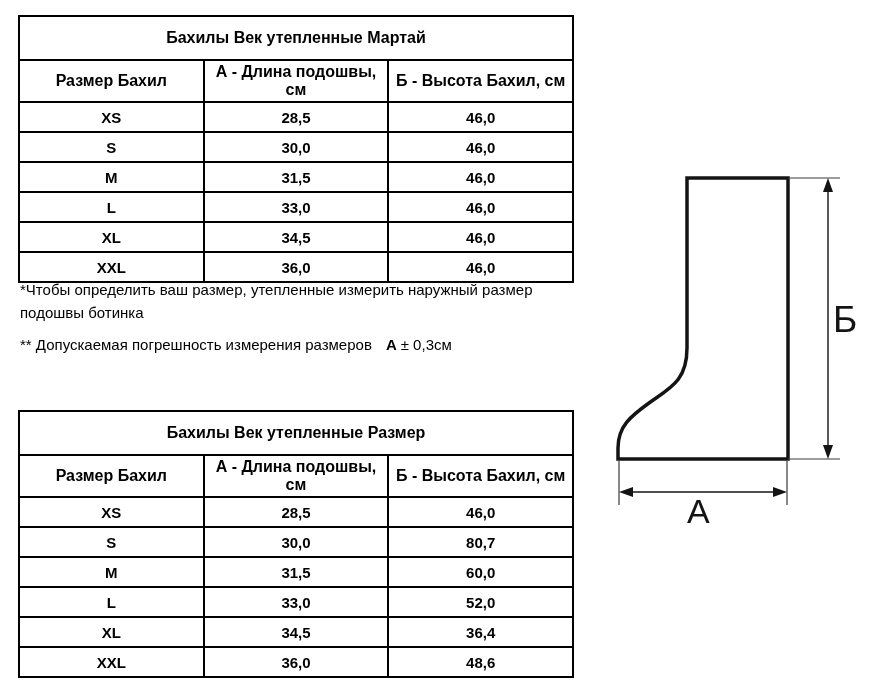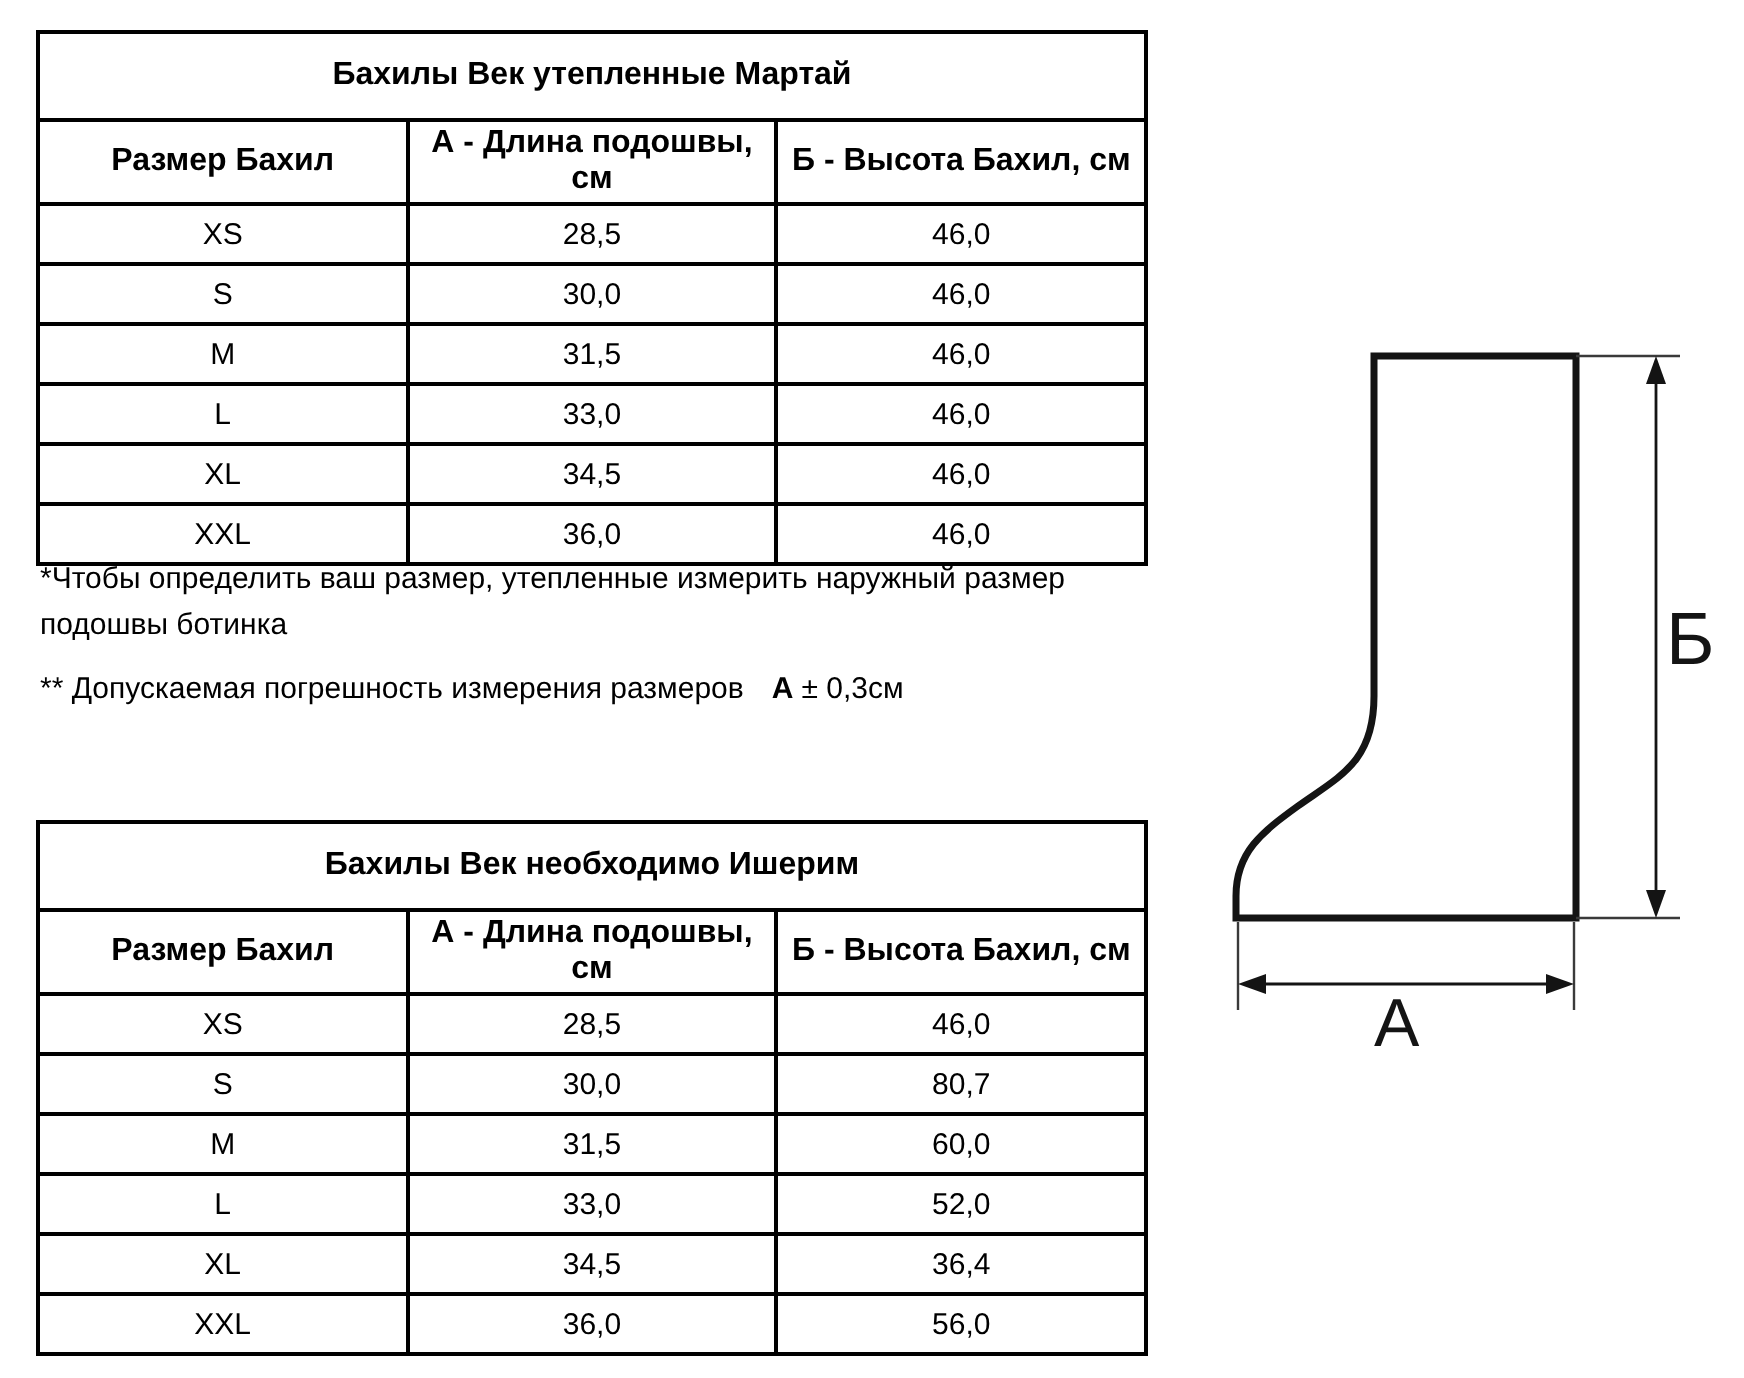--- a/index.html
+++ b/index.html
@@ -14,21 +14,21 @@
   .size-table {
     position:absolute;
     left:18px;
     width:556px;
     border-collapse:collapse;
     table-layout:fixed;
   }
   .size-table td { border:2px solid #000; text-align:center; vertical-align:middle; }
   .size-table .title-cell   { height:40px; font-size:16px; font-weight:bold; }
   .size-table .header-cell  { height:38px; font-size:16px; font-weight:bold; }
-  .size-table .data-cell    { height:26px; font-size:15px; font-weight:normal; }
+  .size-table .data-cell    { height:26px; font-size:15px; font-weight:bold; }
   .col-size   { width:145px; }
   .col-length { width:207px; }
   .col-height { width:204px; }
 
   #table-martay  { top:15px;padding-left:12px; }
   #table-isherim { top:410px; }
 
   .notes {
     position:absolute;
     left:20px; top:278px;
@@ -92,21 +92,21 @@
 </table>
 
 <div class="notes">
   <p class="note-measure">*Чтобы определить ваш размер, утепленные измерить наружный размер подошвы ботинка</p>
   <p class="note-tolerance"><span>** Допускаемая погрешность измерения размеров</span><span class="dim-letter">А</span><span class="dim-value">± 0,3см</span></p>
 </div>
 
 <table id="table-isherim" class="size-table">
   <tbody>
     <tr>
-      <td class="title-cell" colspan="3">Бахилы Век необходимо Ишерим</td>
+      <td class="title-cell" colspan="3">Бахилы Век утепленные Размер</td>
     </tr>
     <tr>
       <td class="header-cell col-size">Размер Бахил</td>
       <td class="header-cell col-length">А - Длина подошвы, см</td>
       <td class="header-cell col-height">Б - Высота Бахил, см</td>
     </tr>
     <tr>
       <td class="data-cell">XS</td>
       <td class="data-cell">28,5</td>
       <td class="data-cell">46,0</td>
@@ -127,21 +127,21 @@
       <td class="data-cell">52,0</td>
     </tr>
     <tr>
       <td class="data-cell">XL</td>
       <td class="data-cell">34,5</td>
       <td class="data-cell">36,4</td>
     </tr>
     <tr>
       <td class="data-cell">XXL</td>
       <td class="data-cell">36,0</td>
-      <td class="data-cell">56,0</td>
+      <td class="data-cell">48,6</td>
     </tr>
   </tbody>
 </table>
 
 <svg id="boot-diagram" width="272" height="400" viewBox="0 0 272 400" xmlns="http://www.w3.org/2000/svg">
 
   <path d="M 87,33 L 188,33 L 188,314 L 18,314 L 18,303 C 18,281 31,271 49,258 C 70,243 87,236 87,203 Z" fill="#ffffff" stroke="#141414" stroke-width="3.5" stroke-linejoin="miter"></path>
 
   <line x1="188" y1="33" x2="240" y2="33" stroke="#3a3a3a" stroke-width="1.2"></line>
   <line x1="188" y1="314" x2="240" y2="314" stroke="#3a3a3a" stroke-width="1.2"></line>

